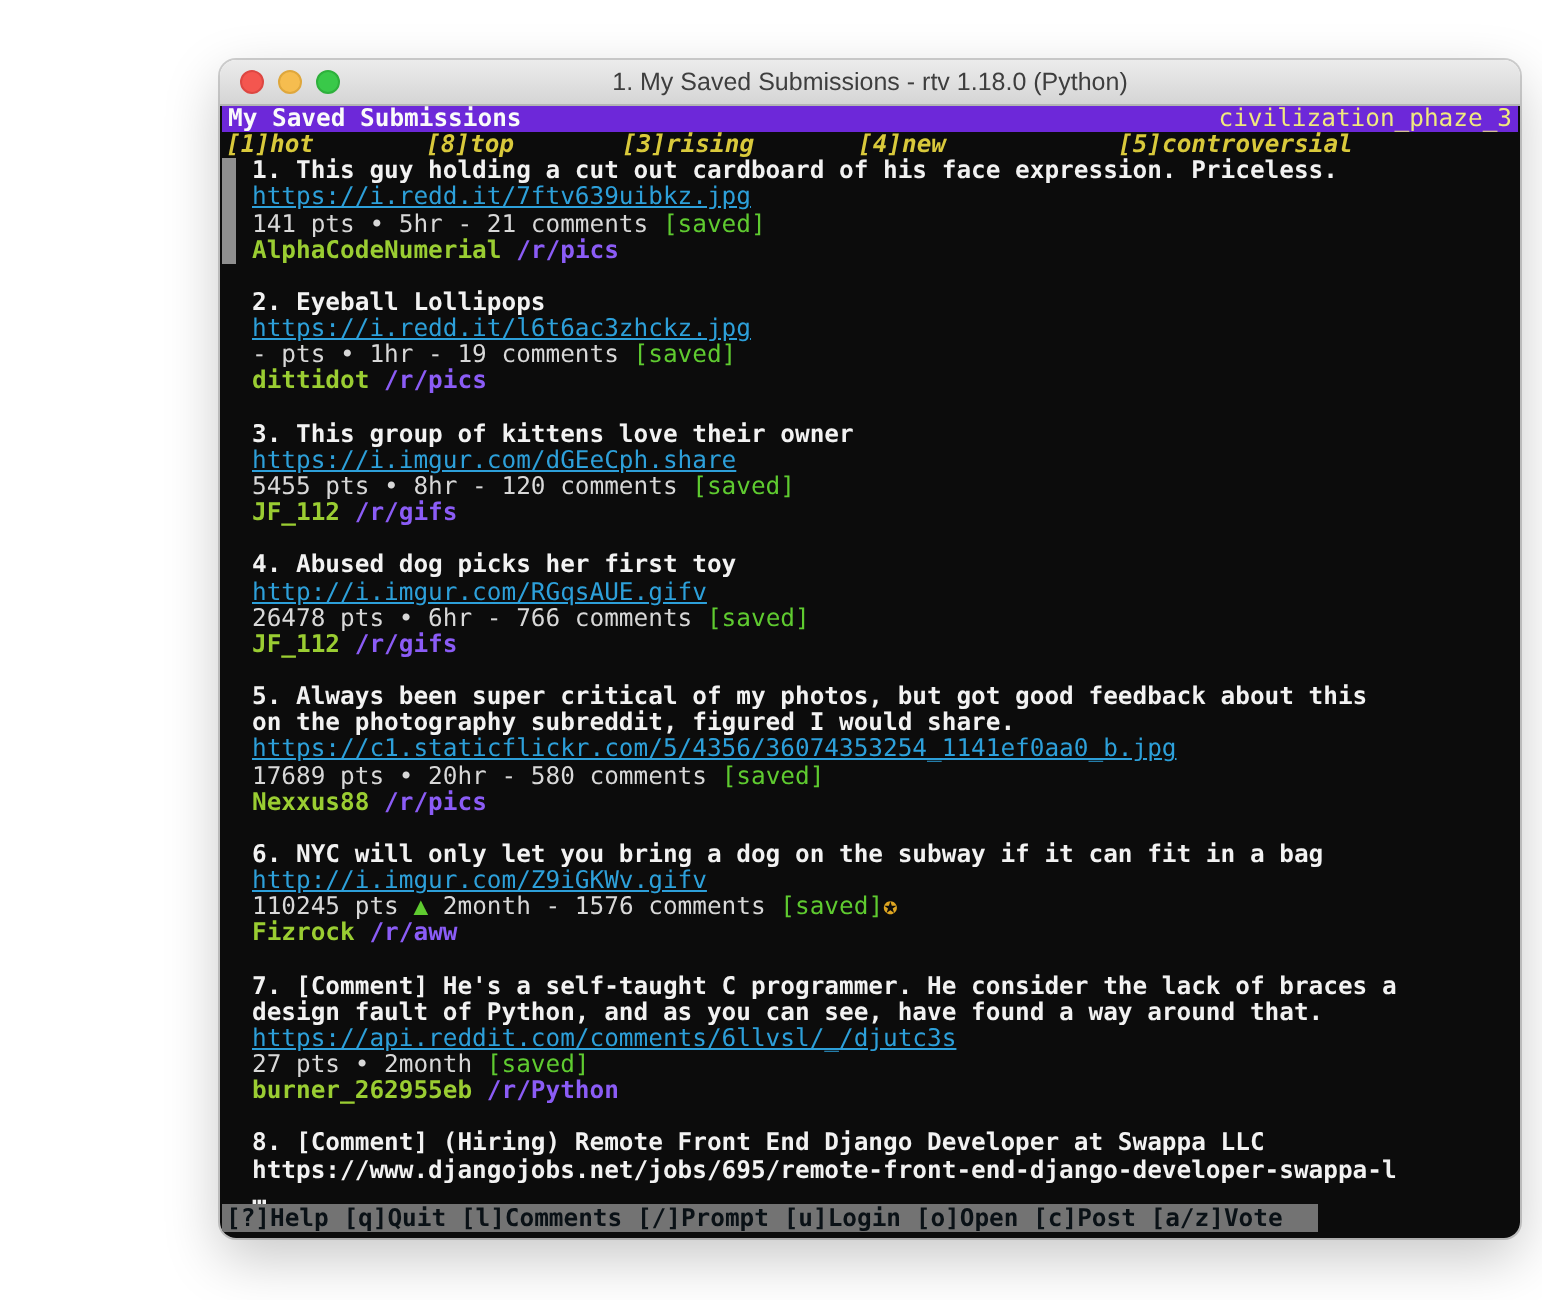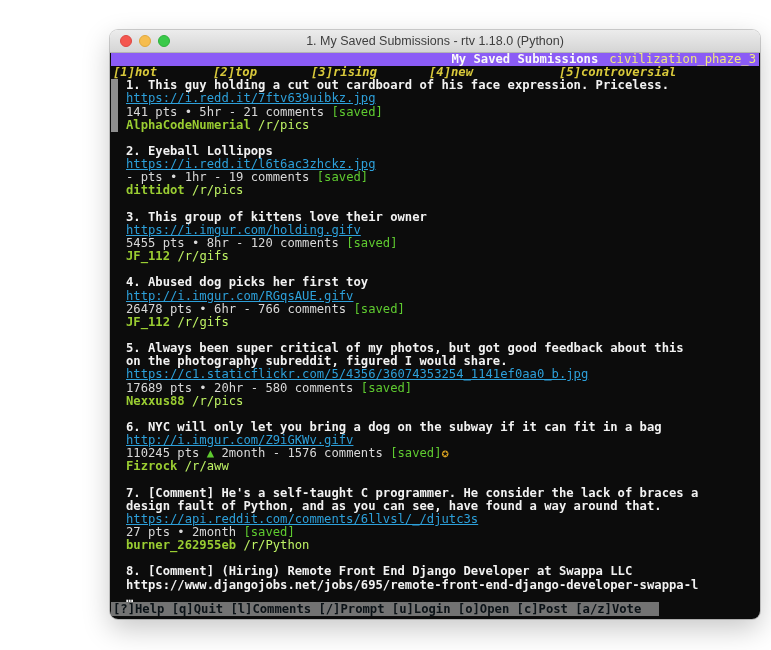--- a/index.html
+++ b/index.html
@@ -24,38 +24,38 @@
   .win-title{font-size:12.5px;color:#3e3e3e;}
 
   .terminal{
     position:relative;width:100%;height:566px;background:#0c0c0c;
     font-family:"DejaVu Sans Mono", monospace;
     font-size:12.2px;line-height:13.15px;color:#d8d8d8;
     overflow:hidden;padding:0 1px;
   }
   .row-h{height:13.15px;}
   .statusbar{
-    background:#8b5cf6;display:flex;justify-content:flex-end;
+    background:#6d28d9;display:flex;justify-content:space-between;
     padding:0 3px;white-space:pre;
   }
   .statusbar .left{color:#fafafa;font-weight:bold;}
   .statusbar .right{color:#f0e97e;margin-left:11px;}
   .menu{position:relative;white-space:pre;font-style:italic;}
   .menu span{position:absolute;top:0;color:#d9c93b;font-weight:bold;}
 
   .sub{position:relative;margin-bottom:13.15px;}
   .r{height:13.15px;white-space:pre;padding-left:15px;}
   .title{color:#f2f2f2;font-weight:bold;}
   .link{color:#2da0da;text-decoration:underline;}
   .c-text{color:#d8d8d8;}
   .c-saved{color:#5fcb30;}
   .c-up{color:#5fcb30;}
   .c-gold{color:#dfa621;}
   .author{color:#9acd32;font-weight:bold;}
-  .subreddit{color:#bef264;font-weight:normal;}
+  .subreddit{color:#8b5cf6;font-weight:bold;}
   .cursor{position:absolute;left:0;top:0;bottom:0;width:7px;background:#8f8f8f;}
 
   .helpbar{
     position:absolute;left:1px;bottom:3px;width:548px;height:14px;line-height:14px;
     background:#737373;color:#0a1116;font-weight:bold;white-space:pre;padding-left:2px;
   }
 </style>
 </head>
 <body>
 
@@ -68,39 +68,39 @@
     </div>
     <span class="win-title">1. My Saved Submissions - rtv 1.18.0 (Python)</span>
   </div>
 
   <div class="terminal">
     <div class="statusbar row-h">
       <span class="left">My Saved Submissions</span>
       <span class="right">civilization_phaze_3</span>
     </div>
 
-    <div class="menu row-h"><span style="left: 2px;">[1]hot</span><span style="left: 102px;">[2]top</span><span style="left: 200px;">[3]rising</span><span style="left: 318px;">[4]new</span><span style="left: 448px;">[5]controversial</span></div>
+    <div class="menu row-h"><span style="left: 2px;">[1]hot</span><span style="left: 102px;">[8]top</span><span style="left: 200px;">[3]rising</span><span style="left: 318px;">[4]new</span><span style="left: 448px;">[5]controversial</span></div>
 
     <div>
         <div class="sub">
           <div class="cursor"></div>
           <div class="r title">1. This guy holding a cut out cardboard of his face expression. Priceless.</div>
           <div class="r"><span class="link">https://i.redd.it/7ftv639uibkz.jpg</span></div>
           <div class="r"><span class="c-text">141 pts • 5hr - 21 comments </span><span class="c-saved">[saved]</span></div>
           <div class="r"><span class="author">AlphaCodeNumerial</span> <span class="subreddit">/r/pics</span></div>
         </div>
         <div class="sub">
           <div class="r title">2. Eyeball Lollipops</div>
           <div class="r"><span class="link">https://i.redd.it/l6t6ac3zhckz.jpg</span></div>
           <div class="r"><span class="c-text">- pts • 1hr - 19 comments </span><span class="c-saved">[saved]</span></div>
           <div class="r"><span class="author">dittidot</span> <span class="subreddit">/r/pics</span></div>
         </div>
         <div class="sub">
           <div class="r title">3. This group of kittens love their owner</div>
-          <div class="r"><span class="link">https://i.imgur.com/holding.gifv</span></div>
+          <div class="r"><span class="link">https://i.imgur.com/dGEeCph.share</span></div>
           <div class="r"><span class="c-text">5455 pts • 8hr - 120 comments </span><span class="c-saved">[saved]</span></div>
           <div class="r"><span class="author">JF_112</span> <span class="subreddit">/r/gifs</span></div>
         </div>
         <div class="sub">
           <div class="r title">4. Abused dog picks her first toy</div>
           <div class="r"><span class="link">http://i.imgur.com/RGqsAUE.gifv</span></div>
           <div class="r"><span class="c-text">26478 pts • 6hr - 766 comments </span><span class="c-saved">[saved]</span></div>
           <div class="r"><span class="author">JF_112</span> <span class="subreddit">/r/gifs</span></div>
         </div>
         <div class="sub">

